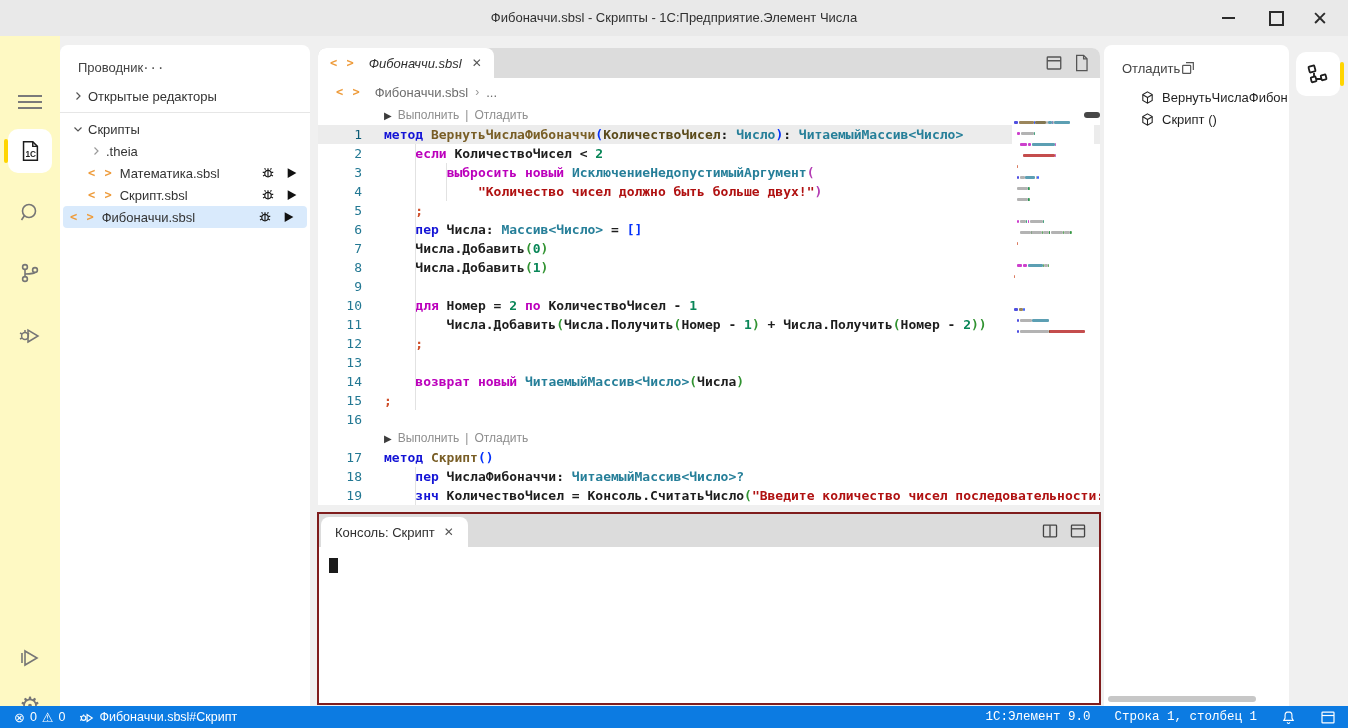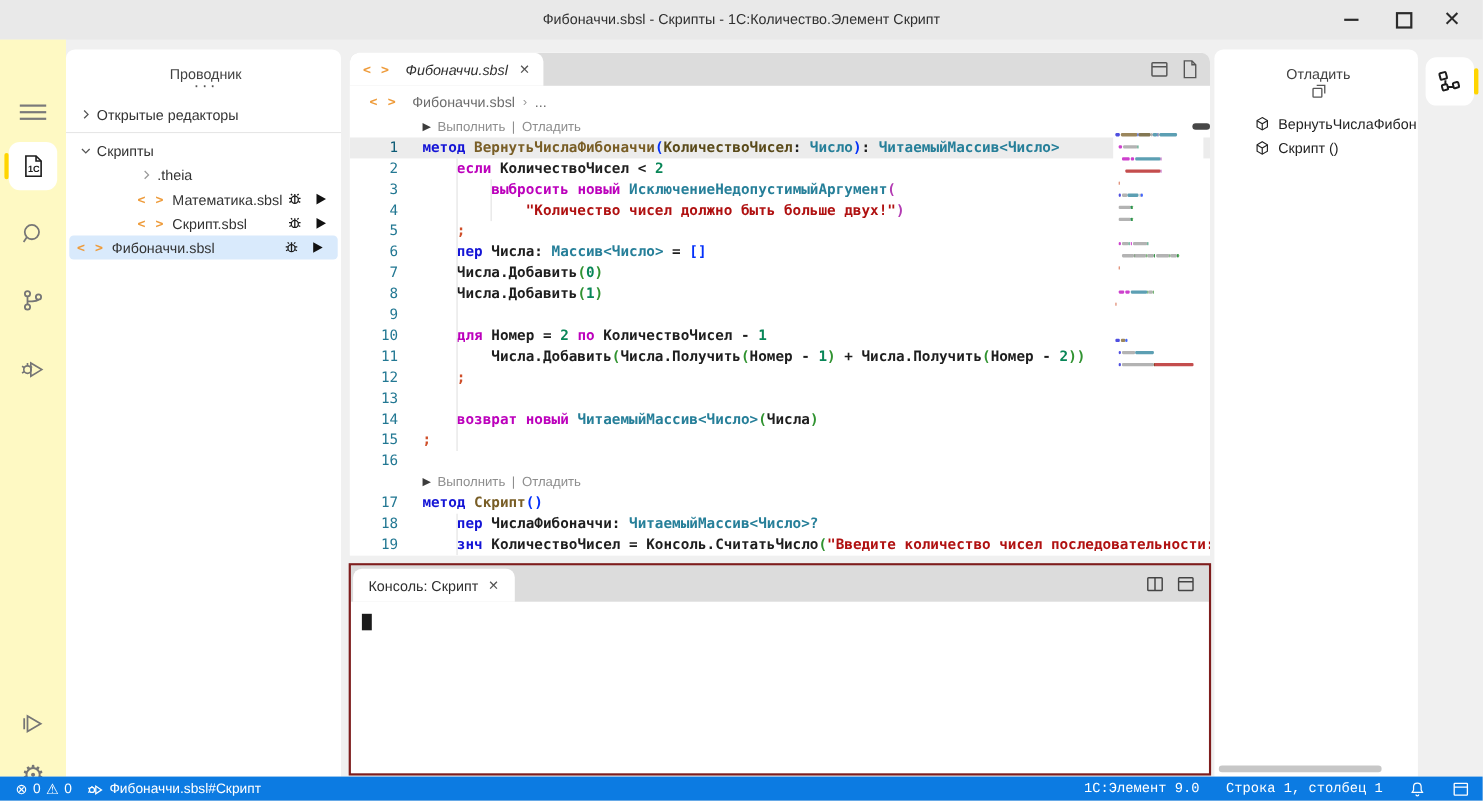--- a/index.html
+++ b/index.html
@@ -21,27 +21,27 @@
   .rail-item { position:absolute; left:8px; width:44px; height:44px; display:flex; align-items:center; justify-content:center; color:#767676; }
   .rail-item svg { stroke:#767676; }
   .rail-item.active { background:#ffffff; border-radius:10px; }
   .rail-item.active svg { stroke:#1d1d1d; }
   .ybar { position:absolute; width:4px; height:24px; background:#ffd500; border-radius:2px; }
   .hamburger { position:absolute; left:18px; top:55px; width:24px; }
   .hamburger div { height:2px; background:#7a7a7a; margin:4px 0; }
 
   
   .explorer { position:absolute; left:60px; top:45px; width:250px; height:661px; background:#fff; border-radius:8px 8px 0 0; }
-  .panel-head { display:flex; align-items:center; justify-content:flex-start; padding:15px 14px 10px 18px; font-size:13px; color:#424242;flex-direction:column; }
+  .panel-head { display:flex; align-items:center; justify-content:flex-start; padding:15px 14px 10px 18px; font-size:13px; color:#424242; }
   .dots { color:#555; font-size:16px; letter-spacing:2px; line-height:8px; }
   .tree-row { position:relative; display:flex; align-items:center; height:22px; font-size:13px; color:#333; padding-left:10px; }
   .tree-row .chev { width:16px; height:16px; display:flex; align-items:center; justify-content:center; margin-right:2px; }
   .tree-row.selected { background:#d9eafc; border-radius:4px; margin:0 3px; padding-left:7px; }
   .sect-divider { height:1px; background:#e6e6e6; margin:5px 0; }
-  .indent1 { padding-left:28px;margin-left:37px; }
+  .indent1 { padding-left:28px; }
   .code-glyph { font-family:"DejaVu Sans Mono", monospace; font-weight:bold; color:#ee9b3a; font-size:12px; letter-spacing:1px; margin-right:7px; white-space:pre; }
   .row-actions { margin-left:auto; display:flex; align-items:center; gap:10px; padding-right:12px; }
   .row-actions svg { display:block; }
 
   
   .editor-card { position:absolute; left:318px; top:48px; width:782px; height:457px; border-radius:8px 8px 0 0; overflow:hidden; background:#fff; }
   .tabstrip { position:relative; height:30px; background:#dcdcdc; }
   .tab { position:absolute; left:0; top:0; height:30px; background:#fff; border-radius:8px 8px 0 0; display:flex; align-items:center; padding:0 12px; gap:7px; font-size:13px; color:#2f2f2f; }
   .tab .tab-label { font-style:italic; }
   .tab .x { color:#555; font-size:12px; margin-left:3px; }
@@ -95,21 +95,21 @@
   .sb-item { display:flex; align-items:center; gap:5px; }
   .sb-glyph { font-size:13px; line-height:1; }
   svg { display:block; }
 </style>
 </head>
 <body>
 
 <div class="app">
 
   <div class="titlebar">
-    <div class="title">Фибоначчи.sbsl - Скрипты - 1С:Количество.Элемент Скрипт</div>
+    <div class="title">Фибоначчи.sbsl - Скрипты - 1С:Предприятие.Элемент Числа</div>
     <div class="win-btn wb-min"></div>
     <div class="win-btn wb-max"></div>
     <div class="win-btn wb-close">✕</div>
   </div>
 
   <div class="railL">
     <div class="hamburger">
         <div></div>
         <div></div>
         <div></div>

